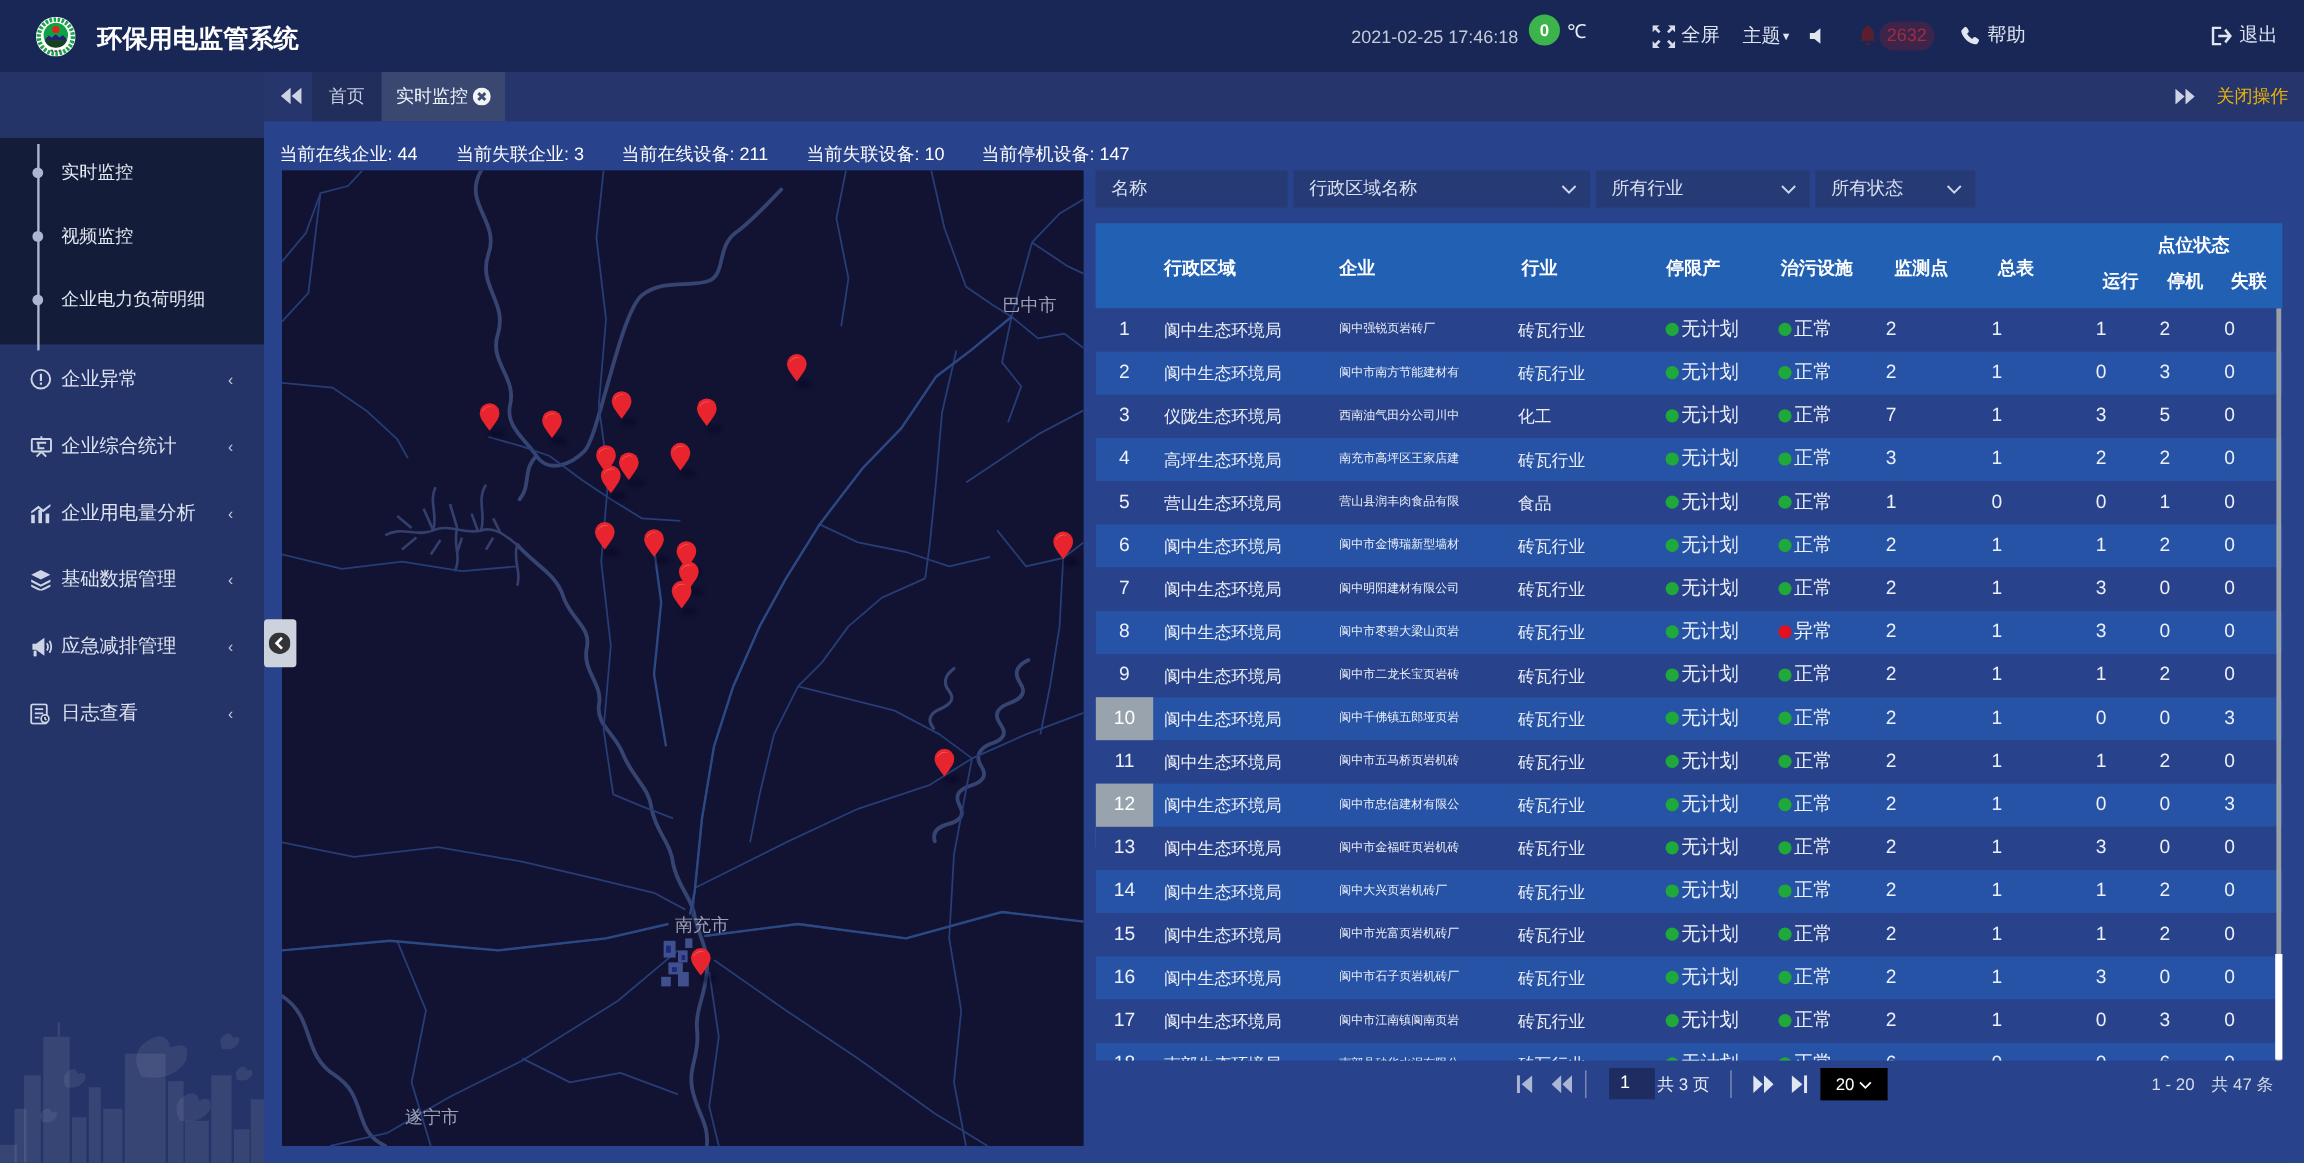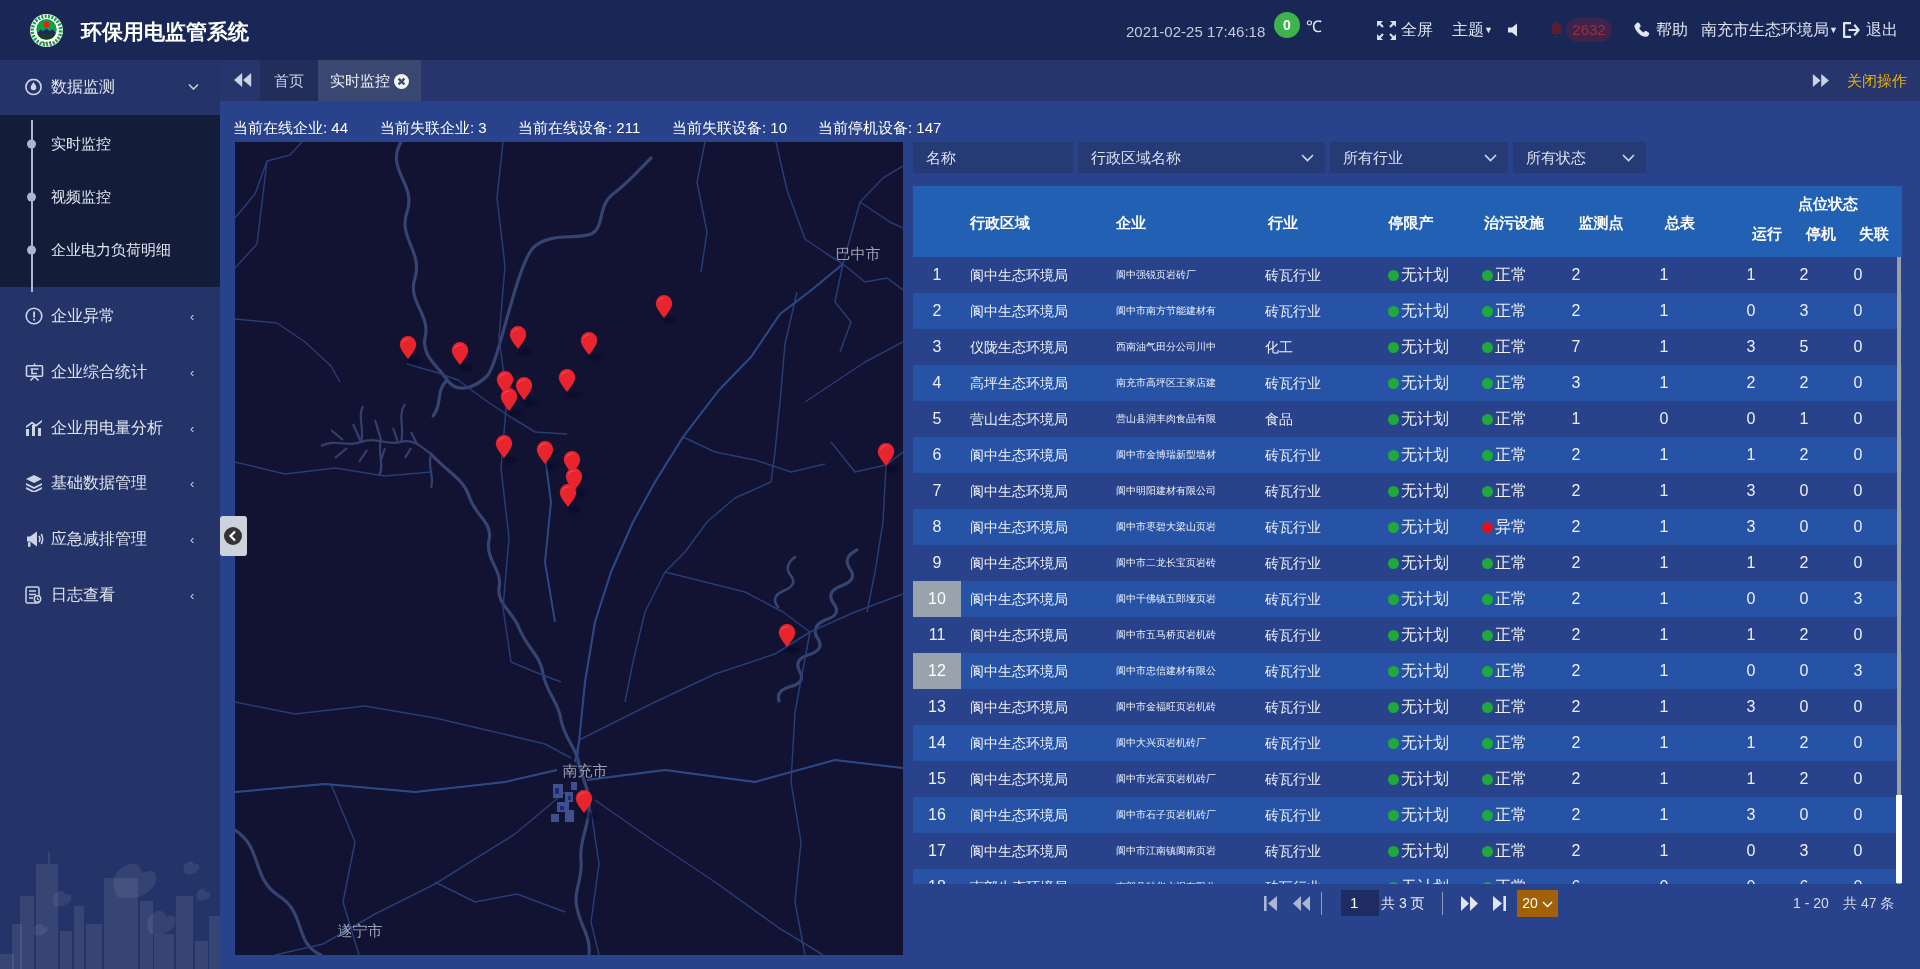--- a/index.html
+++ b/index.html
@@ -82,21 +82,20 @@
       <path d="M0 4.5 h4 L9 0.5 v13 L4 9.5 H0 Z"></path>
     </svg>
 <svg class="abs" style="left:1549px;top:21px" width="15" height="17" viewBox="0 0 15 17" fill="#5a1f2c">
       <path d="M7.5 0 a1.5 1.5 0 0 1 1.5 1.5 v.5 a5 5 0 0 1 3.5 4.8 v4.2 l1.5 2 H1 l1.5 -2 V6.8 A5 5 0 0 1 6 2 v-.5 A1.5 1.5 0 0 1 7.5 0 Z M5.5 15 h4 a2 2 0 0 1 -4 0 Z"></path>
     </svg>
 <div class="abs" style="left:1566px;top:18px;width:46px;height:24px;border-radius:12px;background:rgba(140,30,55,.32);color:#a22c3e;font-size:15px;text-align:center;line-height:24px">2632</div>
 <svg class="abs" style="left:1634px;top:22px" width="16" height="16" viewBox="0 0 16 16" fill="#e0e5f0">
       <path d="M3.2 0.6 C4 0.2 4.8 0.4 5.2 1.1 L6.5 3.3 C6.9 4 6.7 4.8 6.1 5.3 L5.2 6 c.8 1.8 2.5 3.5 4.4 4.4 l.7-.9 c.5-.6 1.3-.8 2-.4 l2.2 1.3 c.7.4.9 1.2.5 2 l-.8 1.4 c-.5.8-1.4 1.2-2.3 1 C7.2 14.9 1.6 9.5.5 4.7.3 3.8.7 2.8 1.5 2.3 Z"></path>
     </svg>
 <div class="hitem" style="left:1656px">帮助</div>
-<div class="hitem" style="left:1701px">南充市生态环境局<span style="font-size:9px;vertical-align:2px">▼</span></div>
 <svg class="abs" style="left:1843px;top:22px" width="17" height="16" viewBox="0 0 17 16" fill="#e0e5f0">
       <path d="M0 1 a1 1 0 0 1 1-1 h7 v2.2 H2.2 v11.6 H8 V16 H1 a1 1 0 0 1 -1-1 Z"></path>
       <path d="M10.5 3.5 L12.1 1.9 17 8 l-4.9 6.1 -1.6-1.6 2.8-3.4 H5.5 v-2.2 h7.8 Z"></path>
     </svg>
 <div class="hitem" style="left:1866px">退出</div>
 </div>
 <div id="tabs">
 <svg class="abs" style="left:14px;top:13px" width="18" height="14" viewBox="0 0 22 17" fill="#cdd3e2">
       <path d="M10 0 v17 L0 8.5 Z"></path>
       <path d="M21 0 v17 L11 8.5 Z"></path>
@@ -107,30 +106,20 @@
         <path d="M4.6 4.6 L10.4 10.4 M10.4 4.6 L4.6 10.4" stroke="#3d4b73" stroke-width="2.4"></path>
       </svg></div>
 <svg class="abs" style="left:1592px;top:14px" width="17" height="13" viewBox="0 0 22 17" fill="#cdd3e2">
       <path d="M12 0 v17 L22 8.5 Z"></path>
       <path d="M1 0 v17 L11 8.5 Z"></path>
     </svg>
 <div class="abs" style="left:1627px;top:0;height:41px;line-height:41px;font-size:15px;color:#eab308">关闭操作</div>
 </div>
 <div id="side">
 <div id="subnav"></div>
-<div class="mi" style="top:7px">
-      <svg width="17" height="17" viewBox="0 0 17 17">
-        <circle cx="8.5" cy="8.5" r="7.6" fill="none" stroke="#cdd4e6" stroke-width="1.6"></circle>
-        <path d="M8.5 3.5 C10.3 6 11.3 7.5 11.3 9 a2.8 2.8 0 0 1 -5.6 0 C5.7 7.5 6.7 6 8.5 3.5 Z" fill="#cdd4e6"></path>
-      </svg>
-      <span class="txt">数据监测</span>
-      <svg style="position:absolute;left:188px;top:50%;transform:translateY(-50%)" width="11" height="7" viewBox="0 0 11 7">
-        <path d="M1 1 L5.5 5.5 L10 1" stroke="#c3cadd" stroke-width="1.6" fill="none"></path>
-      </svg>
-    </div>
 <div class="abs" style="left:31px;top:60px;width:2px;height:172px;background:#aeb6cf;z-index:2"></div>
 <div class="dot" style="top:84px"></div>
 <div class="smi" style="top:84px">实时监控</div>
 <div class="dot" style="top:137px"></div>
 <div class="smi" style="top:137px">视频监控</div>
 <div class="dot" style="top:190px"></div>
 <div class="smi" style="top:190px">企业电力负荷明细</div>
 <div class="mi" style="top:236px">
       <svg width="18" height="18" viewBox="0 0 18 18">
         <circle cx="9" cy="9" r="7.8" fill="none" stroke="#cdd4e6" stroke-width="1.6"></circle>
@@ -631,18 +620,18 @@
 <div class="abs" style="left:468px;top:0;height:39px;line-height:39px;font-size:14px;color:#e8ecf5">共 3 页</div>
 <div class="abs" style="left:529px;top:8px;width:1px;height:23px;background:#8e9bbd"></div>
 <svg class="abs" style="left:548px;top:12px" width="17" height="15" viewBox="0 0 17 15" fill="#dfe5f2">
       <path d="M0 0 v15 L8 7.5 Z"></path>
       <path d="M9 0 v15 L17 7.5 Z"></path>
     </svg>
 <svg class="abs" style="left:580px;top:12px" width="13" height="15" viewBox="0 0 13 15" fill="#dfe5f2">
       <path d="M0 0 v15 L9 7.5 Z"></path>
       <rect x="10.4" y="0" width="2.6" height="15"></rect>
     </svg>
-<div class="abs" style="left:604px;top:6px;width:41px;height:27px;background:#a16207;color:#fff;font-size:14px;line-height:27px;text-align:center">20 <svg style="vertical-align:0" width="11" height="7" viewBox="0 0 11 7">
+<div class="abs" style="left:604px;top:6px;width:56px;height:27px;background:#000000;color:#fff;font-size:14px;line-height:27px;text-align:center">20 <svg style="vertical-align:0" width="11" height="7" viewBox="0 0 11 7">
         <path d="M1 1 L5.5 5.5 L10 1" stroke="#fff" stroke-width="1.5" fill="none"></path>
       </svg></div>
 <div class="abs" style="left:880px;top:0;height:39px;line-height:39px;font-size:14px;color:#d5dcea">1 - 20</div>
 <div class="abs" style="left:930px;top:0;height:39px;line-height:39px;font-size:14px;color:#d5dcea">共 47 条</div>
 </div>
 
 </body></html>

